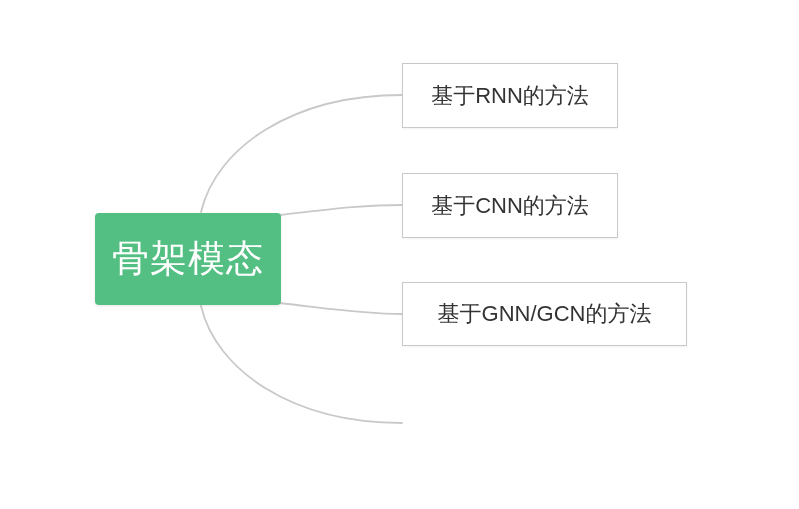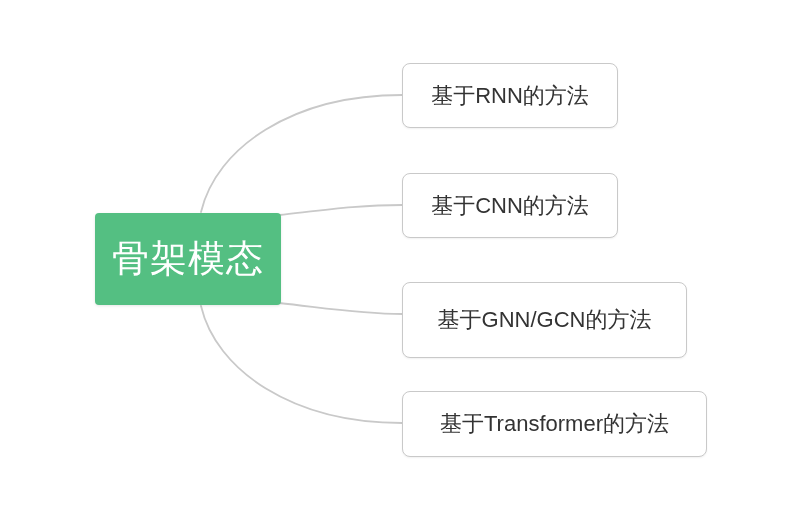--- a/index.html
+++ b/index.html
@@ -44,35 +44,35 @@
     font-size: 37px;
     letter-spacing: 1px;
     box-shadow: 0 1px 3px rgba(0,0,0,0.10);
     cursor: pointer;
     box-sizing: border-box;
   }
   .leaf-node {
     position: absolute;
     background: #ffffff;
     border: 1px solid #c9c9c9;
-    border-radius: 8px;
+    border-radius: 0;
     display: flex;
     align-items: center;
     justify-content: center;
     color: #333333;
     font-size: 22px;
     box-shadow: 0 1px 2px rgba(0,0,0,0.06);
     cursor: pointer;
     box-sizing: border-box;
     padding: 0 14px;
     white-space: nowrap;
   }
   #leaf-0 { left: 402px; top: 63px;  width: 216px; height: 65px; }
   #leaf-1 { left: 402px; top: 173px; width: 216px; height: 65px; }
-  #leaf-2 { left: 402px; top: 282px; width: 285px; height: 76px; }
+  #leaf-2 { left: 402px; top: 282px; width: 285px; height: 64px; }
   #leaf-3 { left: 402px; top: 391px; width: 305px; height: 66px; }
 </style>
 </head>
 <body>
 
 <div class="stage">
 
   <svg class="connectors" viewBox="0 0 799 509" aria-hidden="true">
     <path d="M 201,212 C 216,148 292,95 402,95"></path>
     <path d="M 279,215 C 325,210 360,205 402,205"></path>
@@ -89,17 +89,14 @@
   </div>
 
   <div class="leaf-node" id="leaf-1">
     <span>基于CNN的方法</span>
   </div>
 
   <div class="leaf-node" id="leaf-2">
     <span>基于GNN/GCN的方法</span>
   </div>
 
-  <div class="leaf-node" id="leaf-3">
-    <span>基于Transformer的方法</span>
-  </div>
 
 </div>
 
 </body></html>

